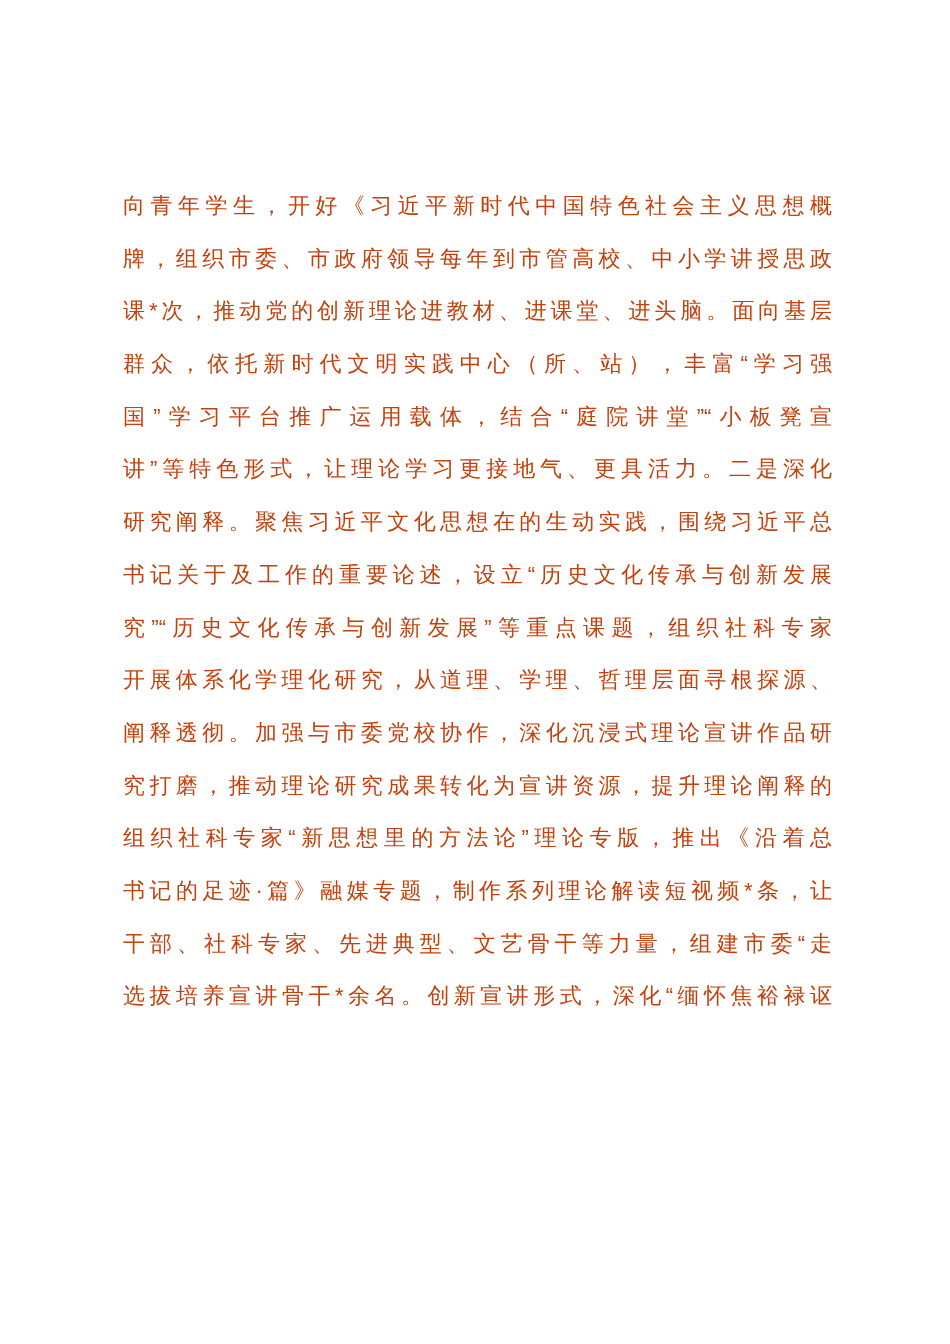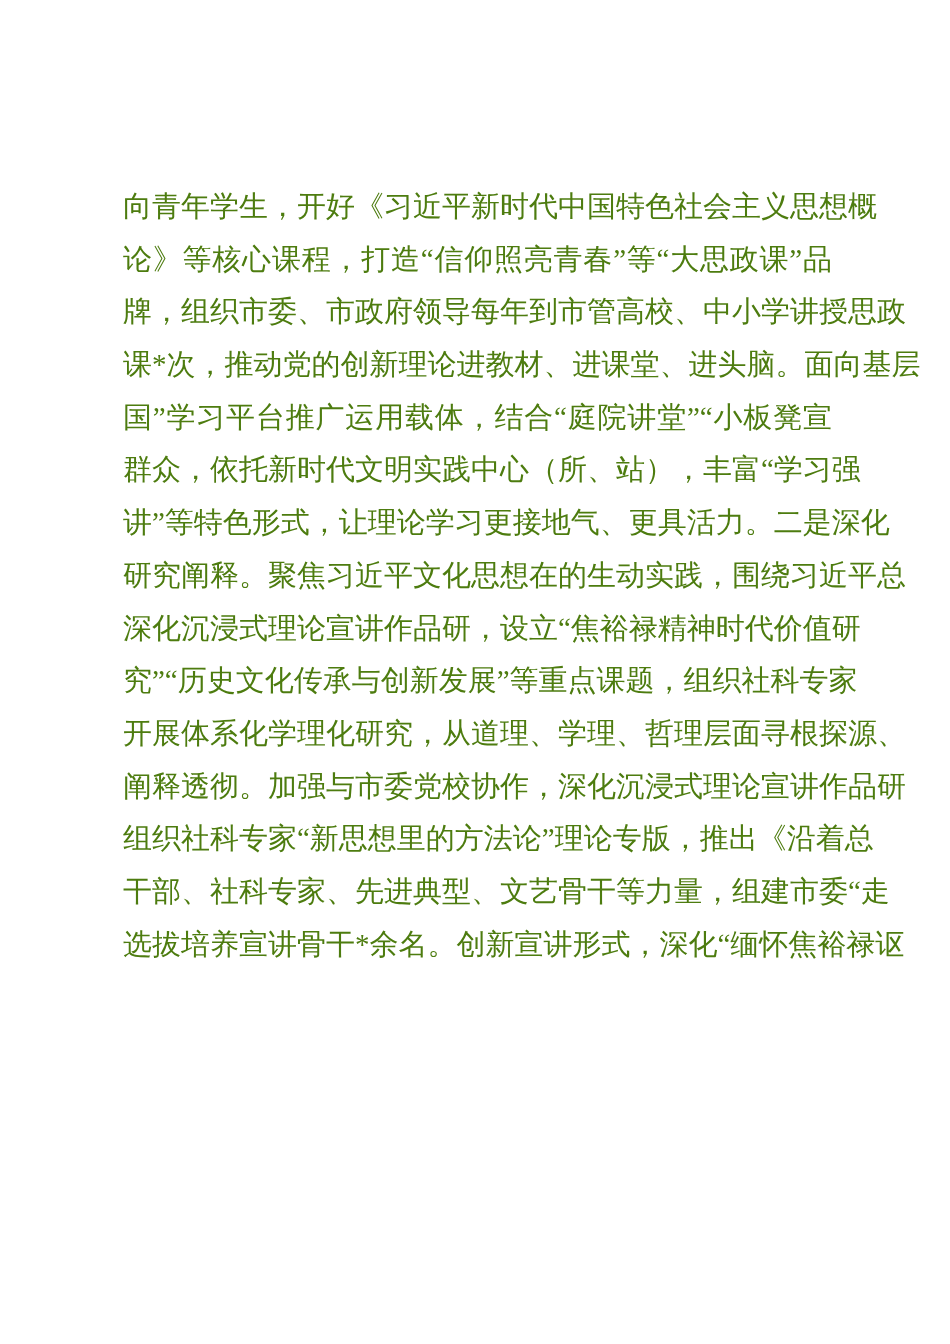--- a/index.html
+++ b/index.html
@@ -19,48 +19,49 @@
       top: 0;
       width: 950px;
       height: 1344px;
       background: #ffffff;
     }
     .body-text {
       position: absolute;
       left: 123px;
       top: 180px;
       width: 712px;
-      color: #4d7c0f;
-      font-family: Liberation Serif, serif;
-      font-size: 29px;
+      color: #c2410c;
+      font-family: Liberation Sans, sans-serif;
+      font-size: 22px;
       line-height: 52.7px;
     }
     .line {
       display: block;
       white-space: nowrap;
       height: 52.7px;
       text-align: justify;
       text-align-last: justify;
       width: 709px;
     }
   </style>
 </head>
 <body>
 
 <div class="page">
   <div class="body-text">
     <span class="line">向青年学生，开好《习近平新时代中国特色社会主义思想概</span>
-    <span class="line">论》等核心课程，打造“信仰照亮青春”等“大思政课”品</span>
     <span class="line">牌，组织市委、市政府领导每年到市管高校、中小学讲授思政</span>
     <span class="line">课*次，推动党的创新理论进教材、进课堂、进头脑。面向基层</span>
+    <span class="line">群众，依托新时代文明实践中心（所、站），丰富“学习强</span>
     <span class="line">国”学习平台推广运用载体，结合“庭院讲堂”“小板凳宣</span>
-    <span class="line">群众，依托新时代文明实践中心（所、站），丰富“学习强</span>
     <span class="line">讲”等特色形式，让理论学习更接地气、更具活力。二是深化</span>
     <span class="line">研究阐释。聚焦习近平文化思想在的生动实践，围绕习近平总</span>
-    <span class="line">深化沉浸式理论宣讲作品研，设立“焦裕禄精神时代价值研</span>
+    <span class="line">书记关于及工作的重要论述，设立“历史文化传承与创新发展</span>
     <span class="line">究”“历史文化传承与创新发展”等重点课题，组织社科专家</span>
     <span class="line">开展体系化学理化研究，从道理、学理、哲理层面寻根探源、</span>
     <span class="line">阐释透彻。加强与市委党校协作，深化沉浸式理论宣讲作品研</span>
+    <span class="line">究打磨，推动理论研究成果转化为宣讲资源，提升理论阐释的</span>
     <span class="line">组织社科专家“新思想里的方法论”理论专版，推出《沿着总</span>
+    <span class="line">书记的足迹·篇》融媒专题，制作系列理论解读短视频*条，让</span>
     <span class="line">干部、社科专家、先进典型、文艺骨干等力量，组建市委“走</span>
     <span class="line">选拔培养宣讲骨干*余名。创新宣讲形式，深化“缅怀焦裕禄讴</span>
   </div>
 </div>
 
 </body></html>

